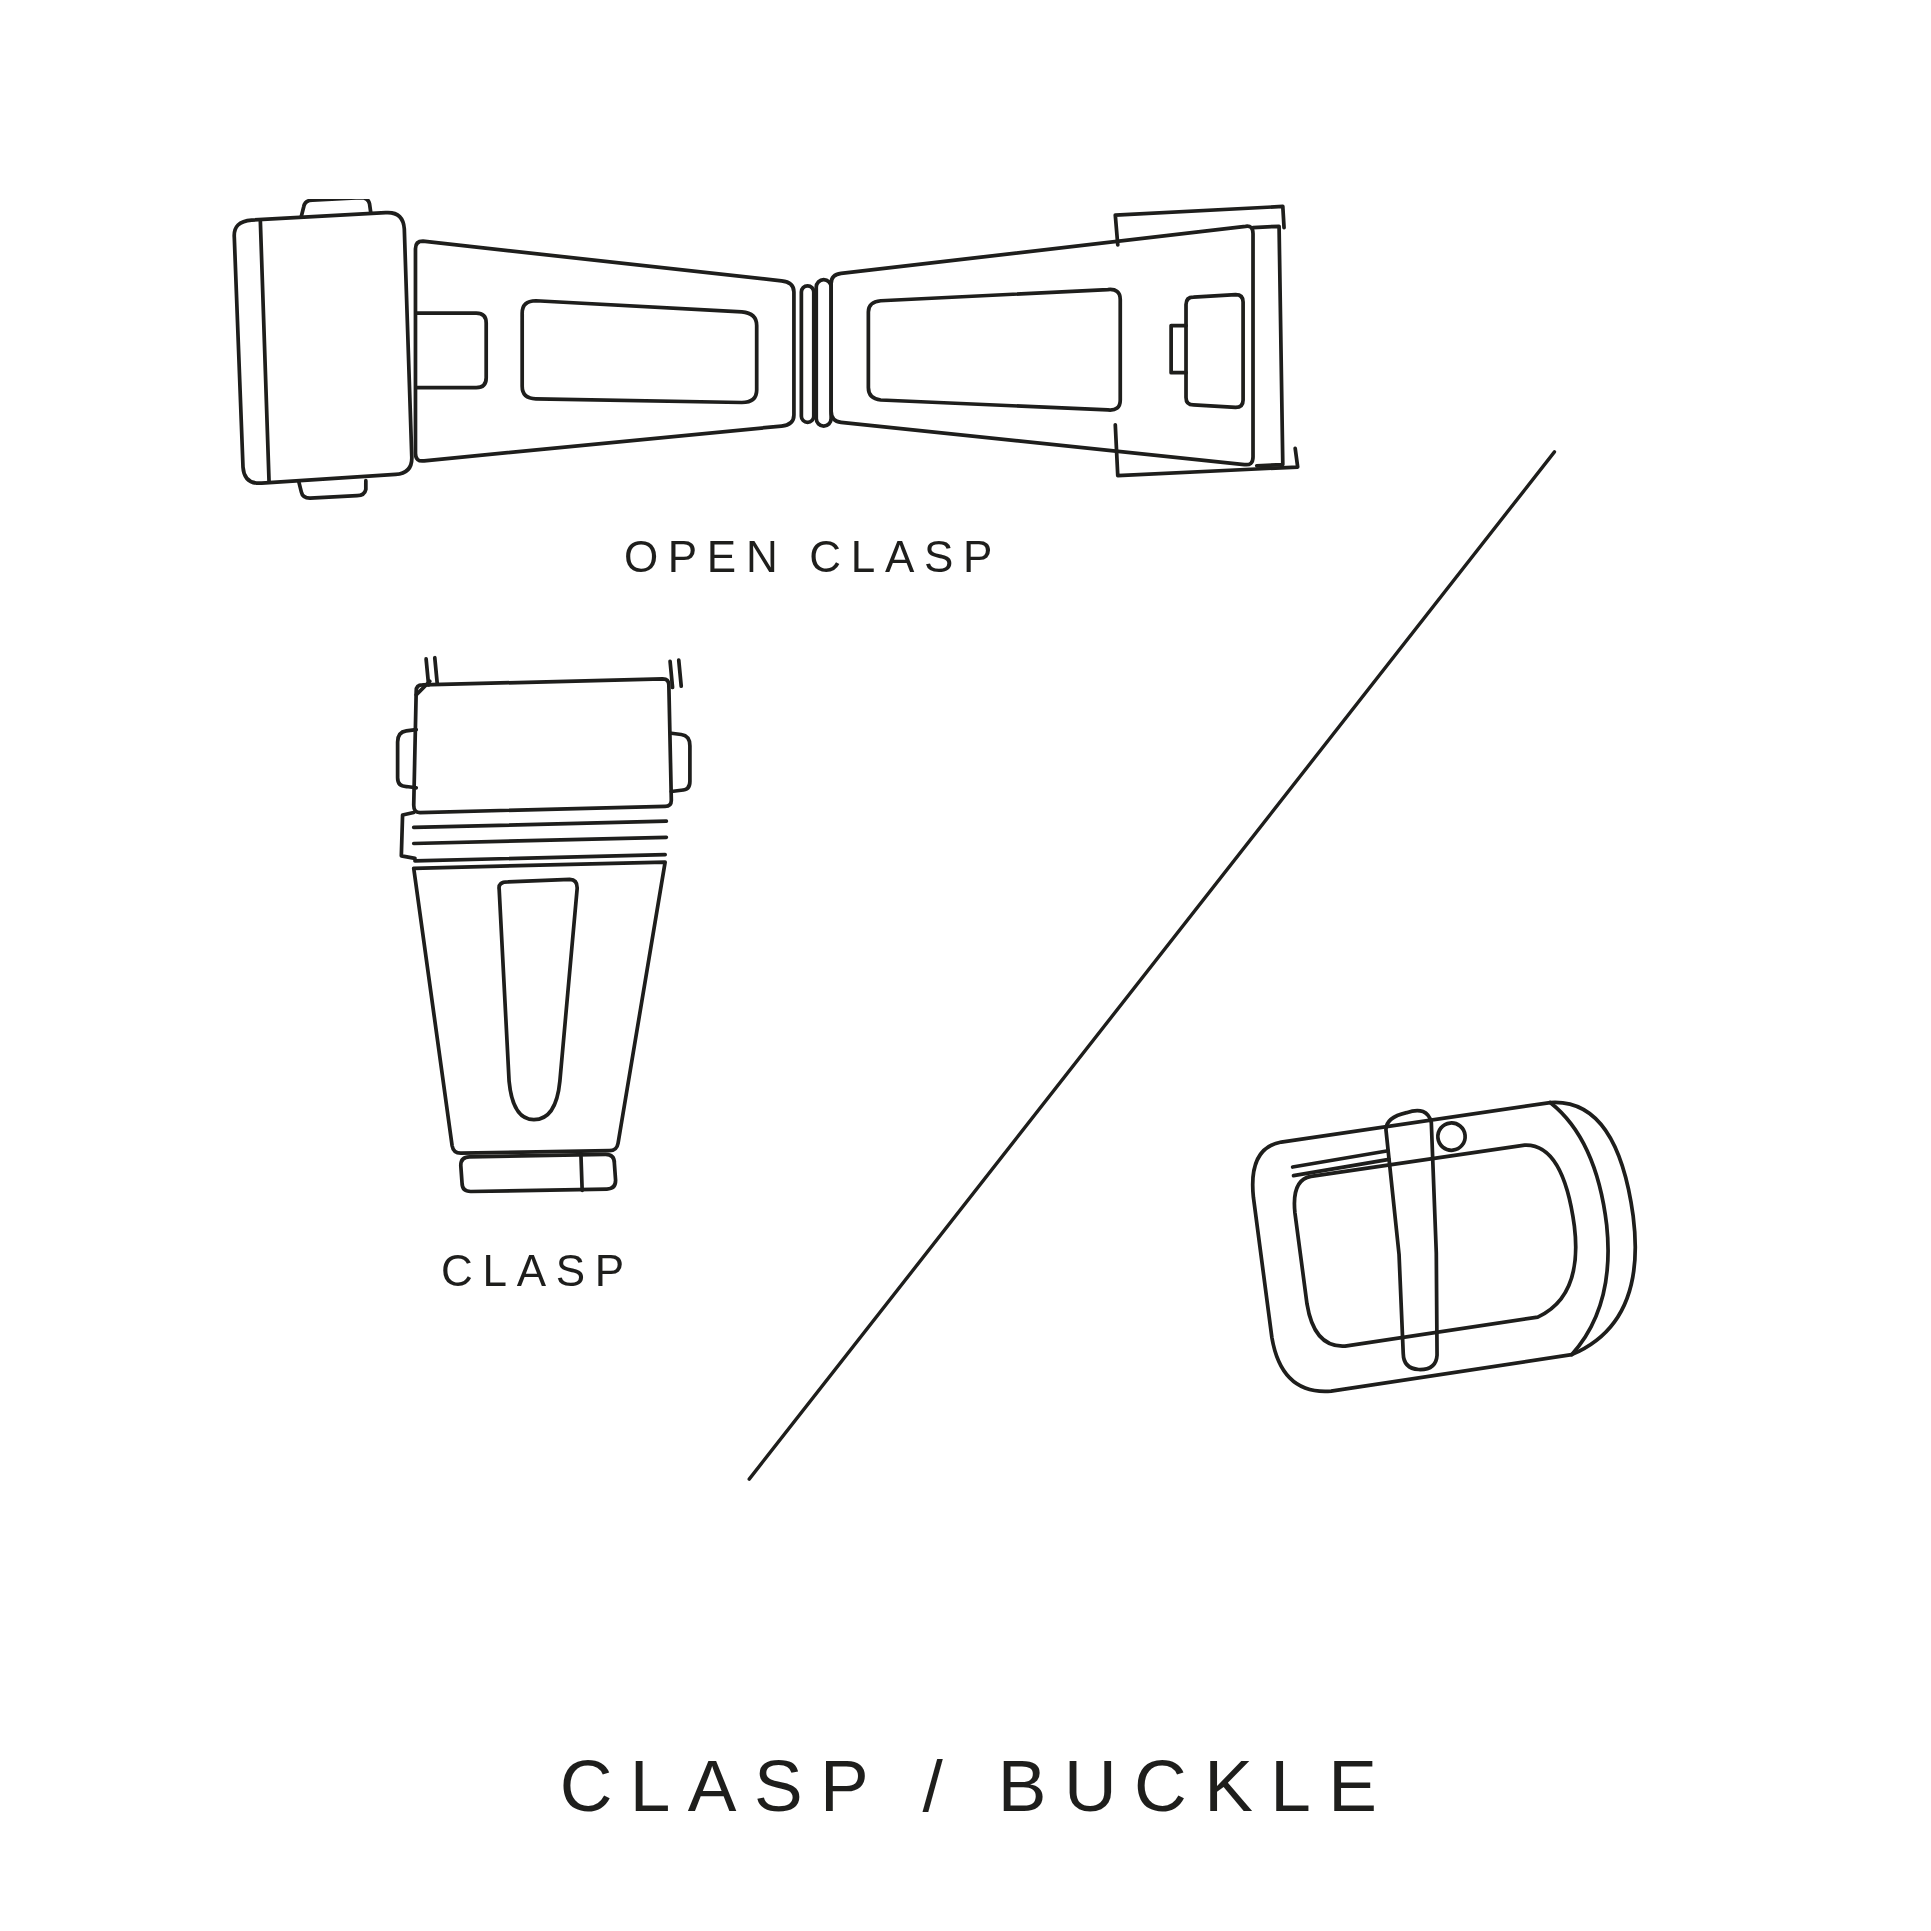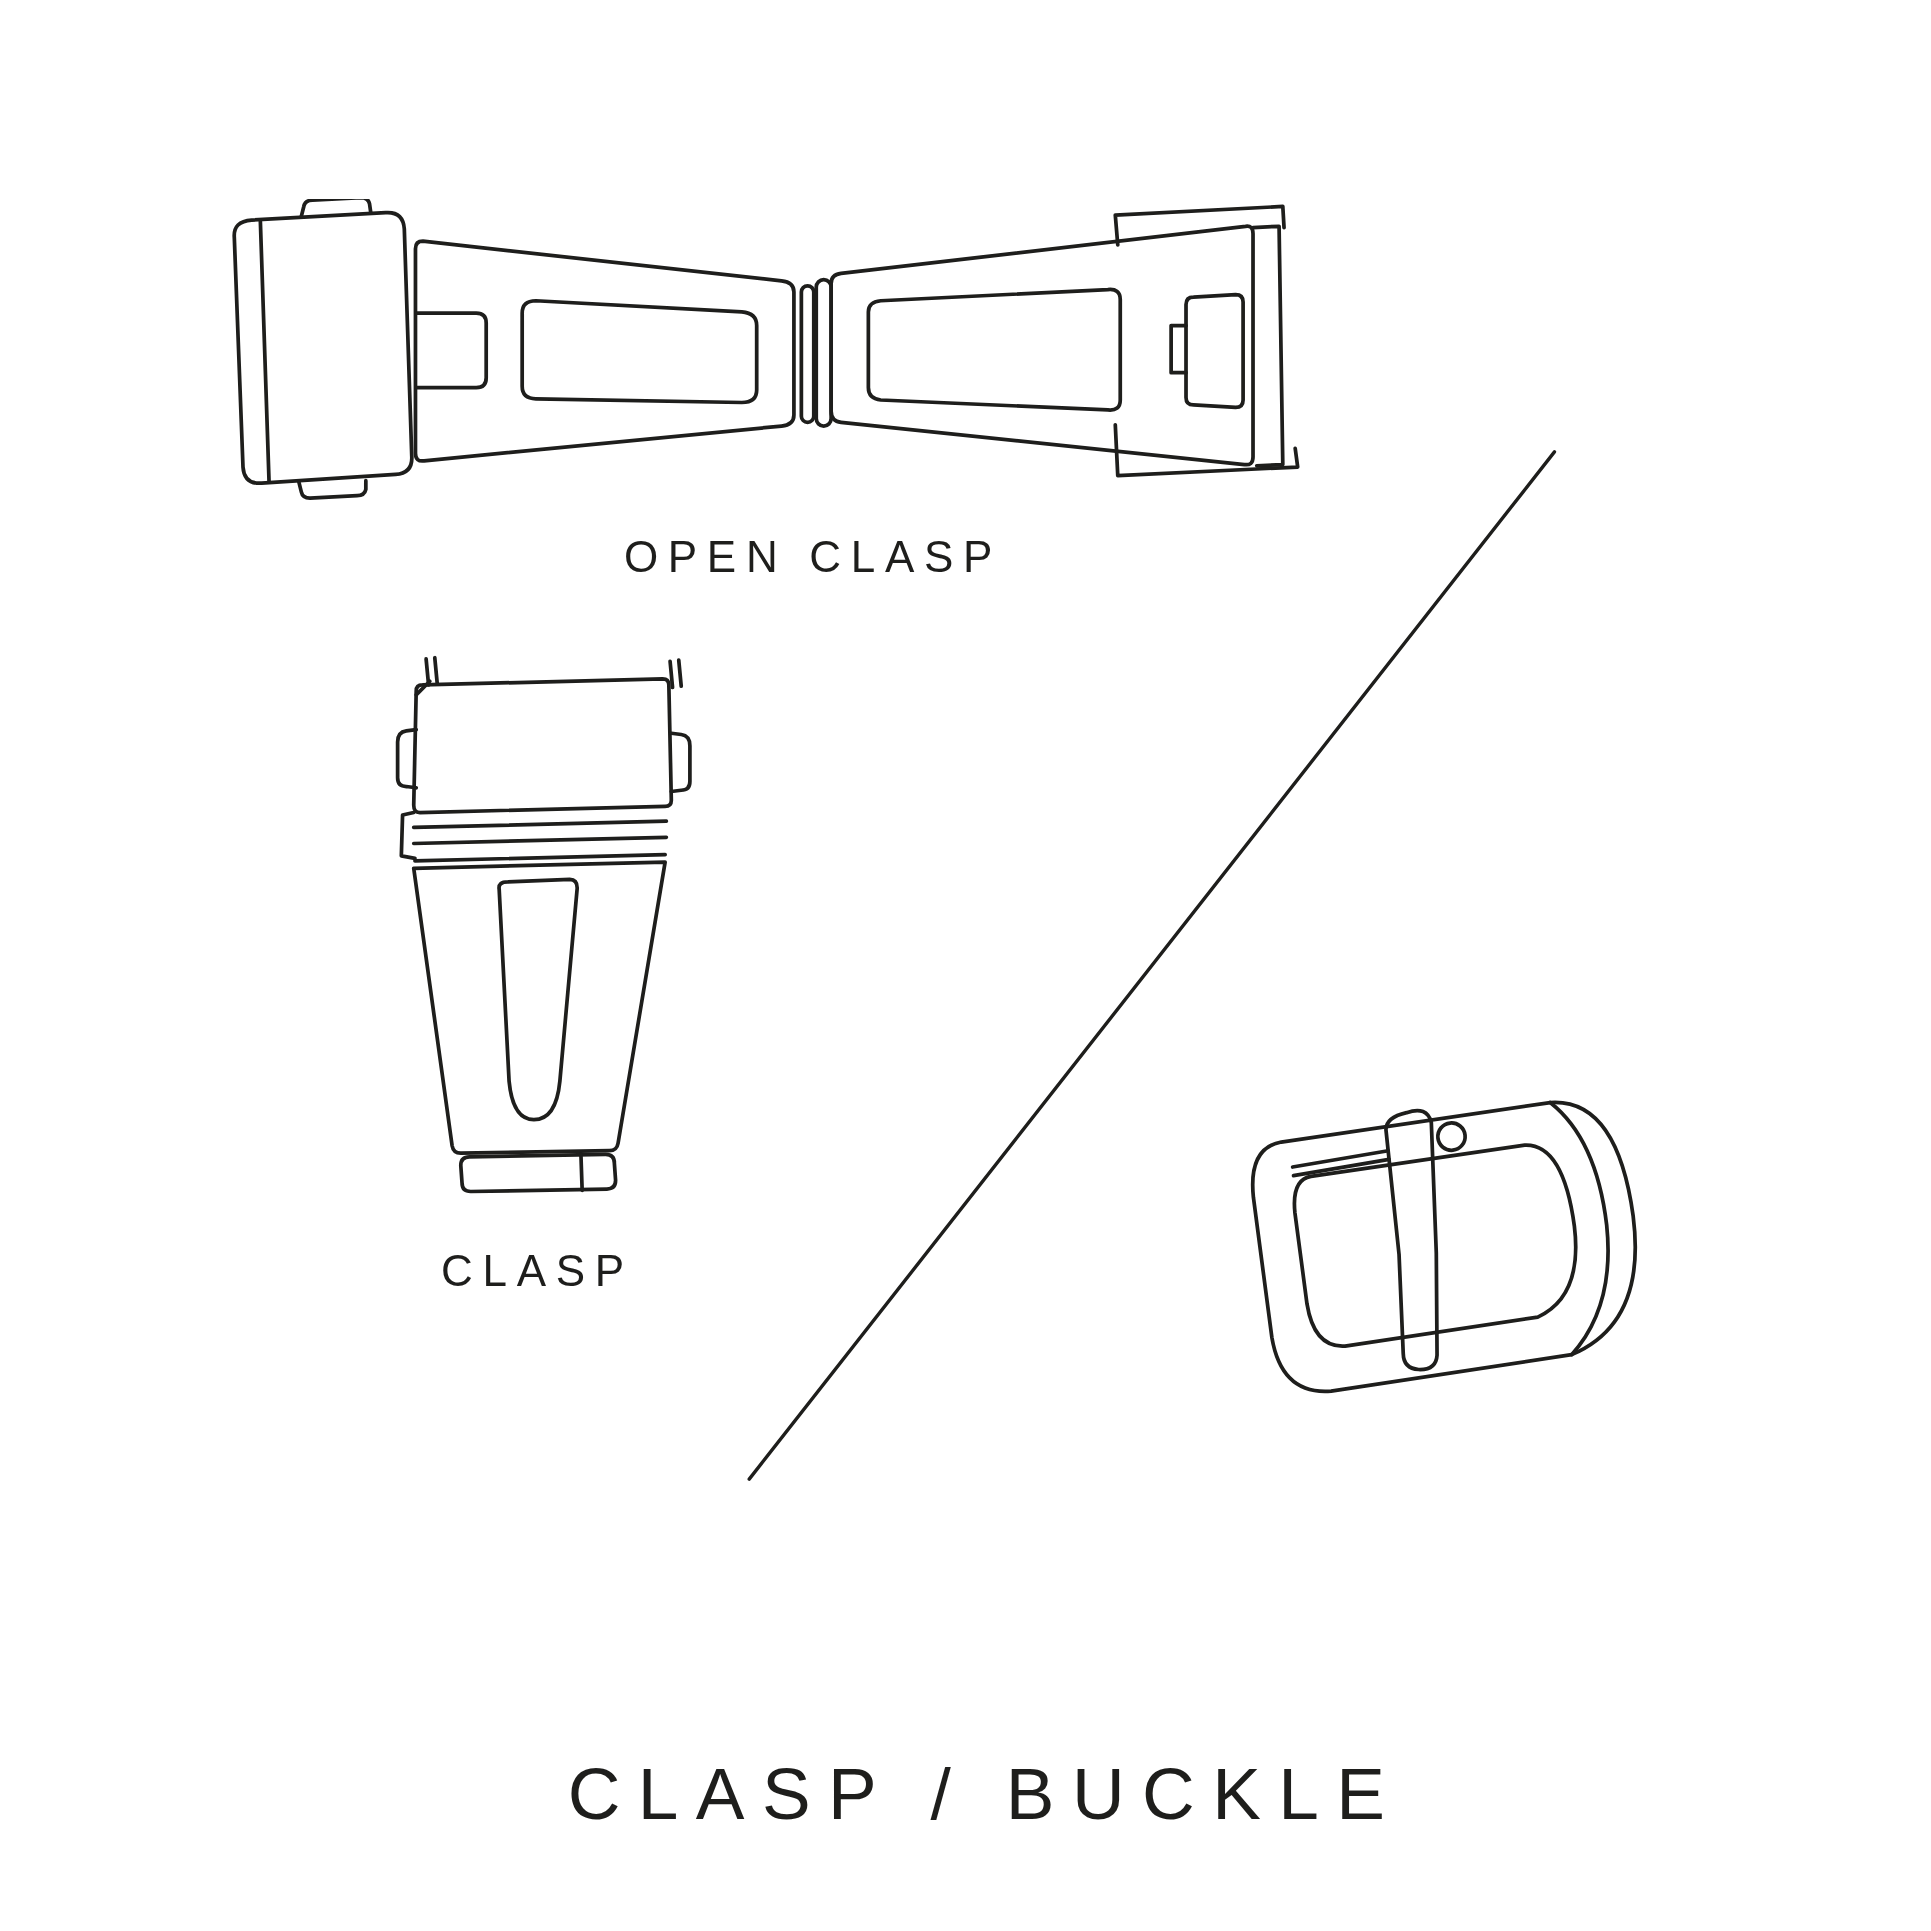--- a/index.html
+++ b/index.html
@@ -44,21 +44,21 @@
     white-space: nowrap;
   }
   .caption-open-clasp { left: 427px; top: 532px; width: 772px; }
   .caption-closed     { left: 248px; top: 1246px; width: 579px; }
 
   .page-title {
     position: absolute;
     left: 293px;
     top: 1736px;
     width: 1352px;
-    margin: 16px;
+    margin: 8px;
     text-align: center;
     font-size: 73px;
     font-weight: 400;
     letter-spacing: 17.4px;
     color: #1e1e1c;
     white-space: nowrap;
   }
 </style>
 </head>
 <body>

